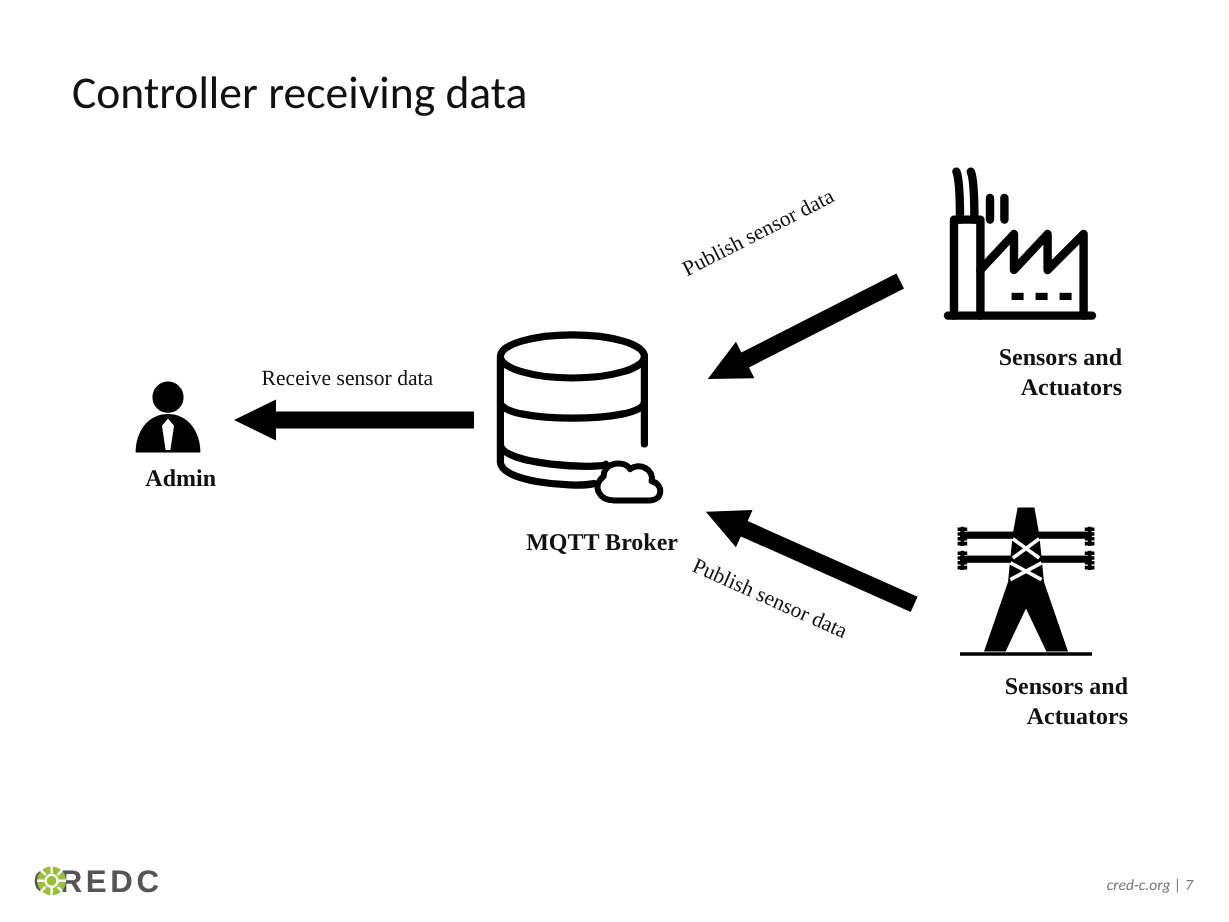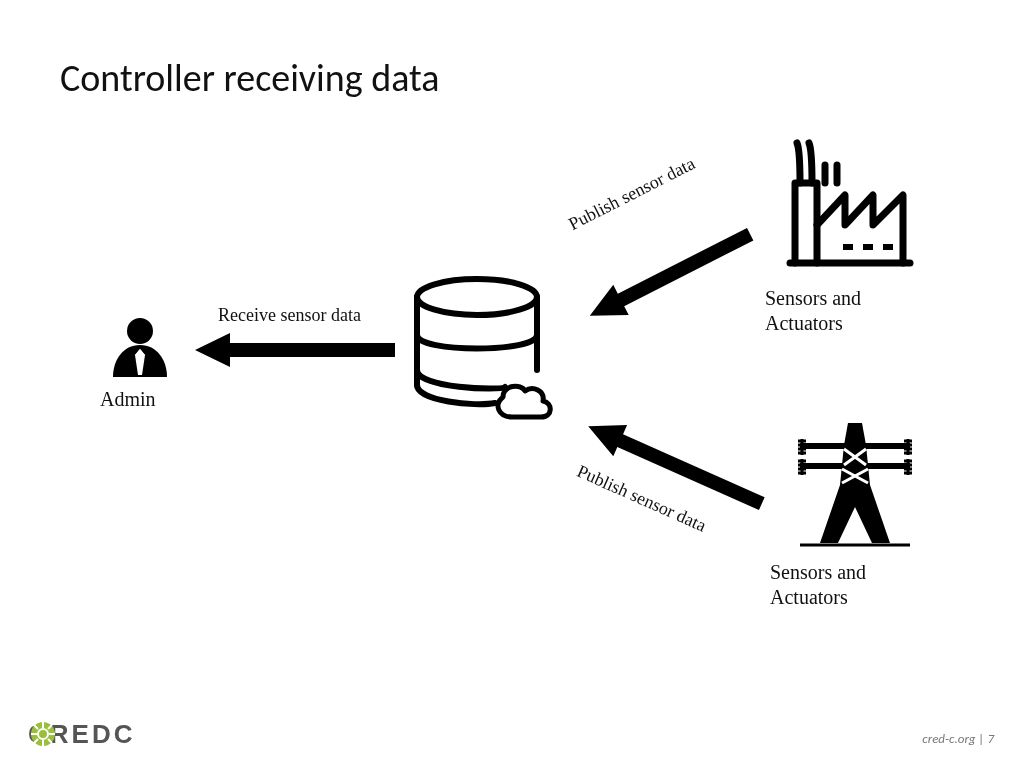--- a/index.html
+++ b/index.html
@@ -22,22 +22,23 @@
     left: 60px;
     top: 55px;
     font-family: Calibri, Arial, sans-serif;
     font-size: 38px;
     color: #111;
     text-align: center;
   }
   .node-label {
     position: absolute;
     font-size: 20px;
-    text-align: left;
+    text-align: right;
     color: #111;
+    font-weight: bold;
   }
   .edge-label {
     position: absolute;
     font-size: 18px;
     color: #111;
     white-space: nowrap;
   }
   .footer-right {
     position: absolute;
     right: 30px;
@@ -82,20 +83,21 @@
       <path d="M12 22 L12 110"></path>
       <path d="M132 22 L132 95"></path>
       <path d="M12 60 C12 78 132 78 132 60"></path>
       <path d="M12 95 C12 113 95 116 100 112"></path>
       <path d="M12 110 C12 126 70 132 90 128"></path>
     </g>
     <g transform="translate(92,108)" fill="#fff" stroke="#000" stroke-width="5" stroke-linejoin="round">
       <path d="M15 34 C2 34 -4 22 6 14 C6 2 24 0 28 8 C36 2 48 8 46 18 C56 20 56 34 44 34 Z"></path>
     </g>
   </svg>
+  <div class="node-label" style="left:395px; top:441px; width:170px;">MQTT Broker</div>
 
   <svg style="left:775px; top:135px;" width="150" height="140" viewBox="0 0 150 140">
     <g fill="none" stroke="#000" stroke-width="7" stroke-linejoin="round" stroke-linecap="round">
       <path d="M15 128 L135 128"></path>
       <path d="M20 128 L20 48 L42 48 L42 128"></path>
       <path d="M42 90 L70 60 L70 90 L98 60 L98 90 L128 60 L128 128"></path>
       <path d="M25 48 Q25 15 22 8"></path>
       <path d="M37 48 Q37 15 34 8"></path>
       <path d="M50 48 L50 30"></path>
       <path d="M62 48 L62 30"></path>

